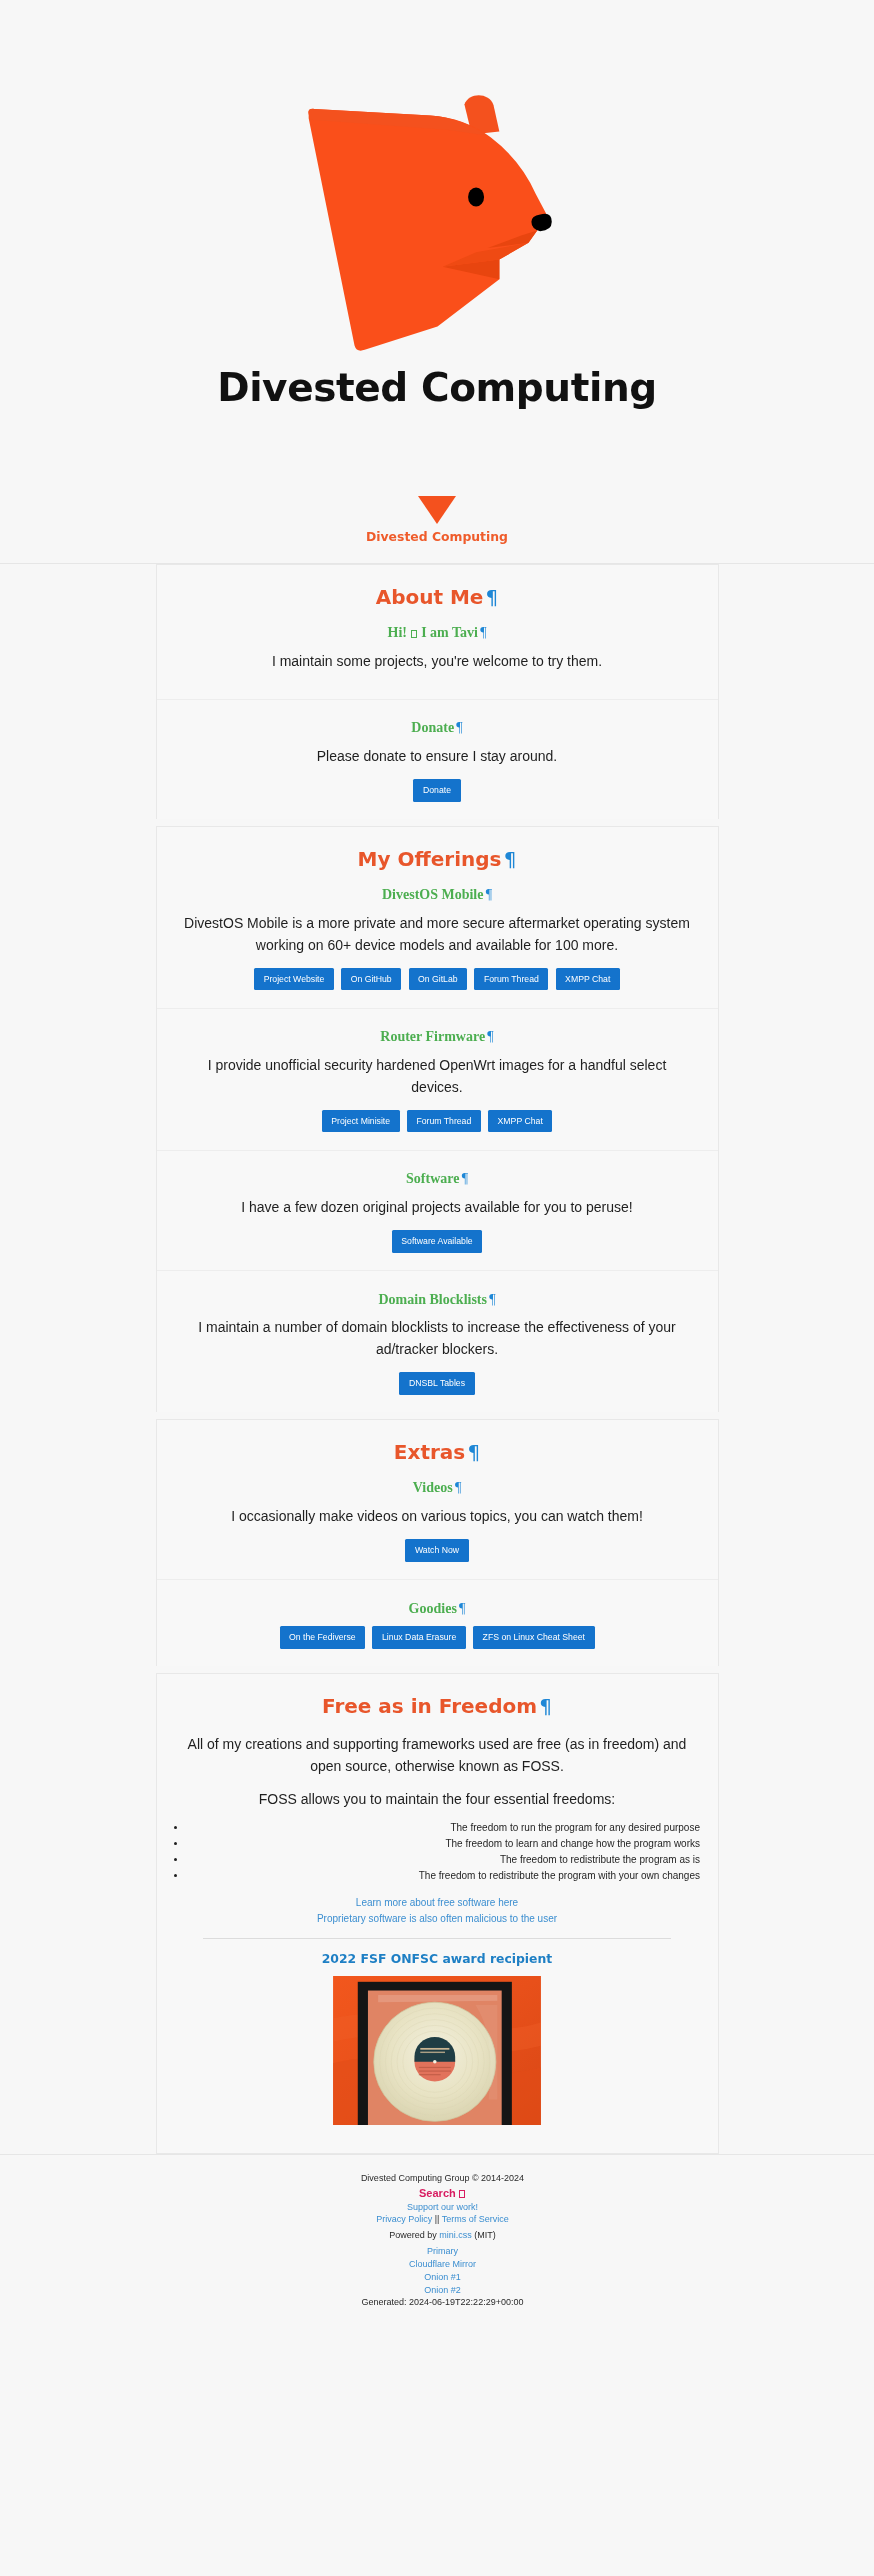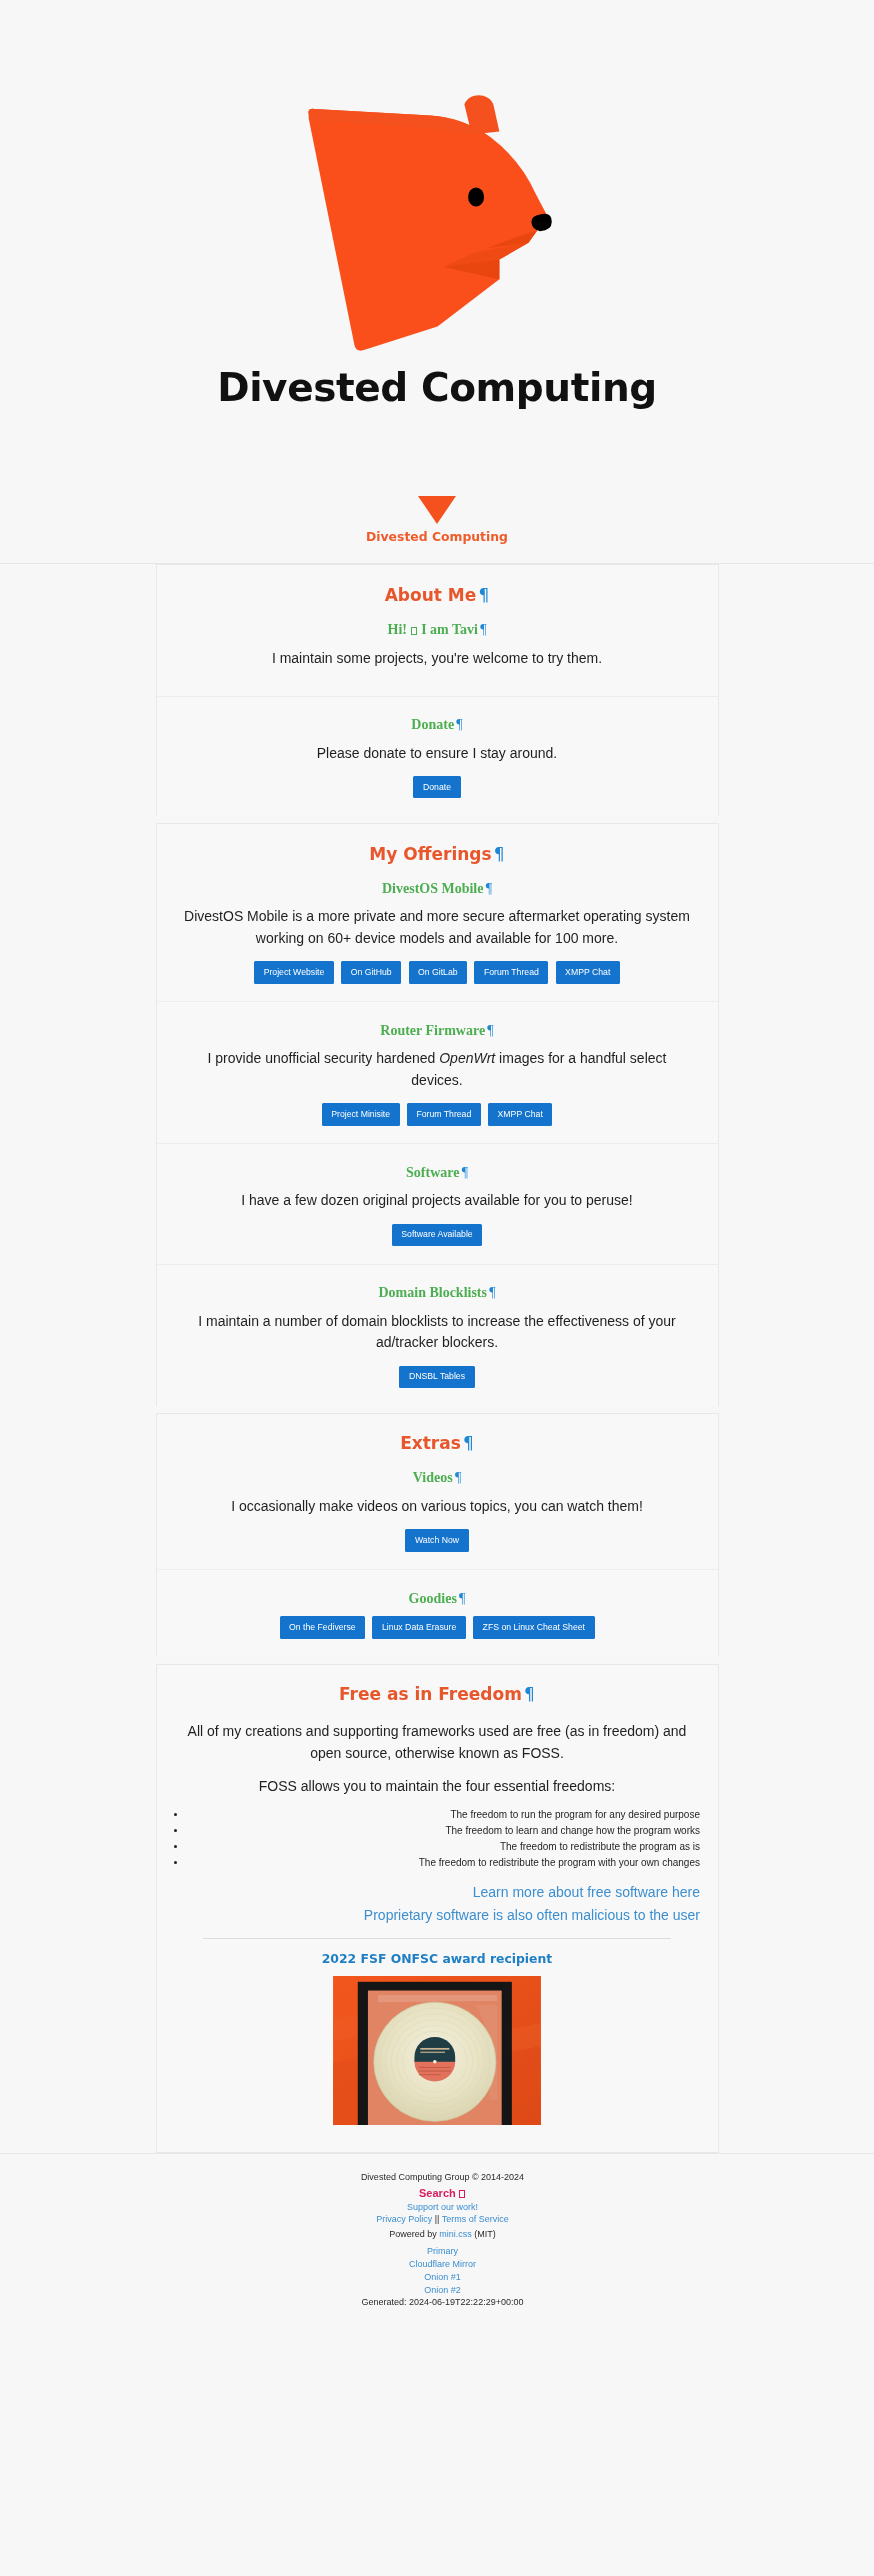--- a/index.html
+++ b/index.html
@@ -66,21 +66,21 @@
   .card-gap { height: 7.3px; }
   .sec {
     padding: 10.2px 17.5px 14.6px 17.5px;
     text-align: center;
     border-bottom: 0.7px solid #ededed;
   }
   .sec.noline { border-bottom: none; }
 
   h1.h-major {
     color: #e8562b;
-    font-size: 17px;
+    font-size: 20px;
     font-weight: bold;
     margin: 10.2px 0 17.5px 0;
     font-family: "DejaVu Sans", sans-serif;
     line-height: 1.1;
   }
   h2.h-minor {
     color: #4cae50;
     font-size: 14px;
     font-weight: bold;
     margin: 10.2px 0 10.2px 0;
@@ -93,21 +93,21 @@
     margin-left: 2.2px;
   }
   p.body {
     font-size: 14px;
     line-height: 1.55;
     margin: 7.3px auto 11.7px auto;
     max-width: 510px;
     color: #1f1f1f;
   }
   p.body.tight { margin-bottom: 8.7px; }
-  .it { font-style: italic; }
+  .it { }
 
   .btnrow {
     display: flex;
     justify-content: center;
     flex-wrap: wrap;
     gap: 7.3px;
     margin-top: 8.7px;
     margin-bottom: 2.9px;
   }
   .btn {
@@ -134,25 +134,24 @@
   ul.freedoms li {
     font-size: 10px;
     line-height: 1.62;
     list-style-position: outside;
     margin-left: 13px;
     text-align: right;
     color: #1f1f1f;
   }
   .link {
     color: #3b8ed0;
-    font-size: 14px;
+    font-size: 10px;
     text-decoration: none;
     display: block;
     line-height: 1.6;
-    text-align: right;
   }
   hr.rule {
     border: none;
     border-top: 0.7px solid #dcdcdc;
     margin: 11.7px 29px;
   }
   h3.award {
     color: #1e7fc4;
     font-size: 12.4px;
     font-weight: bold;

